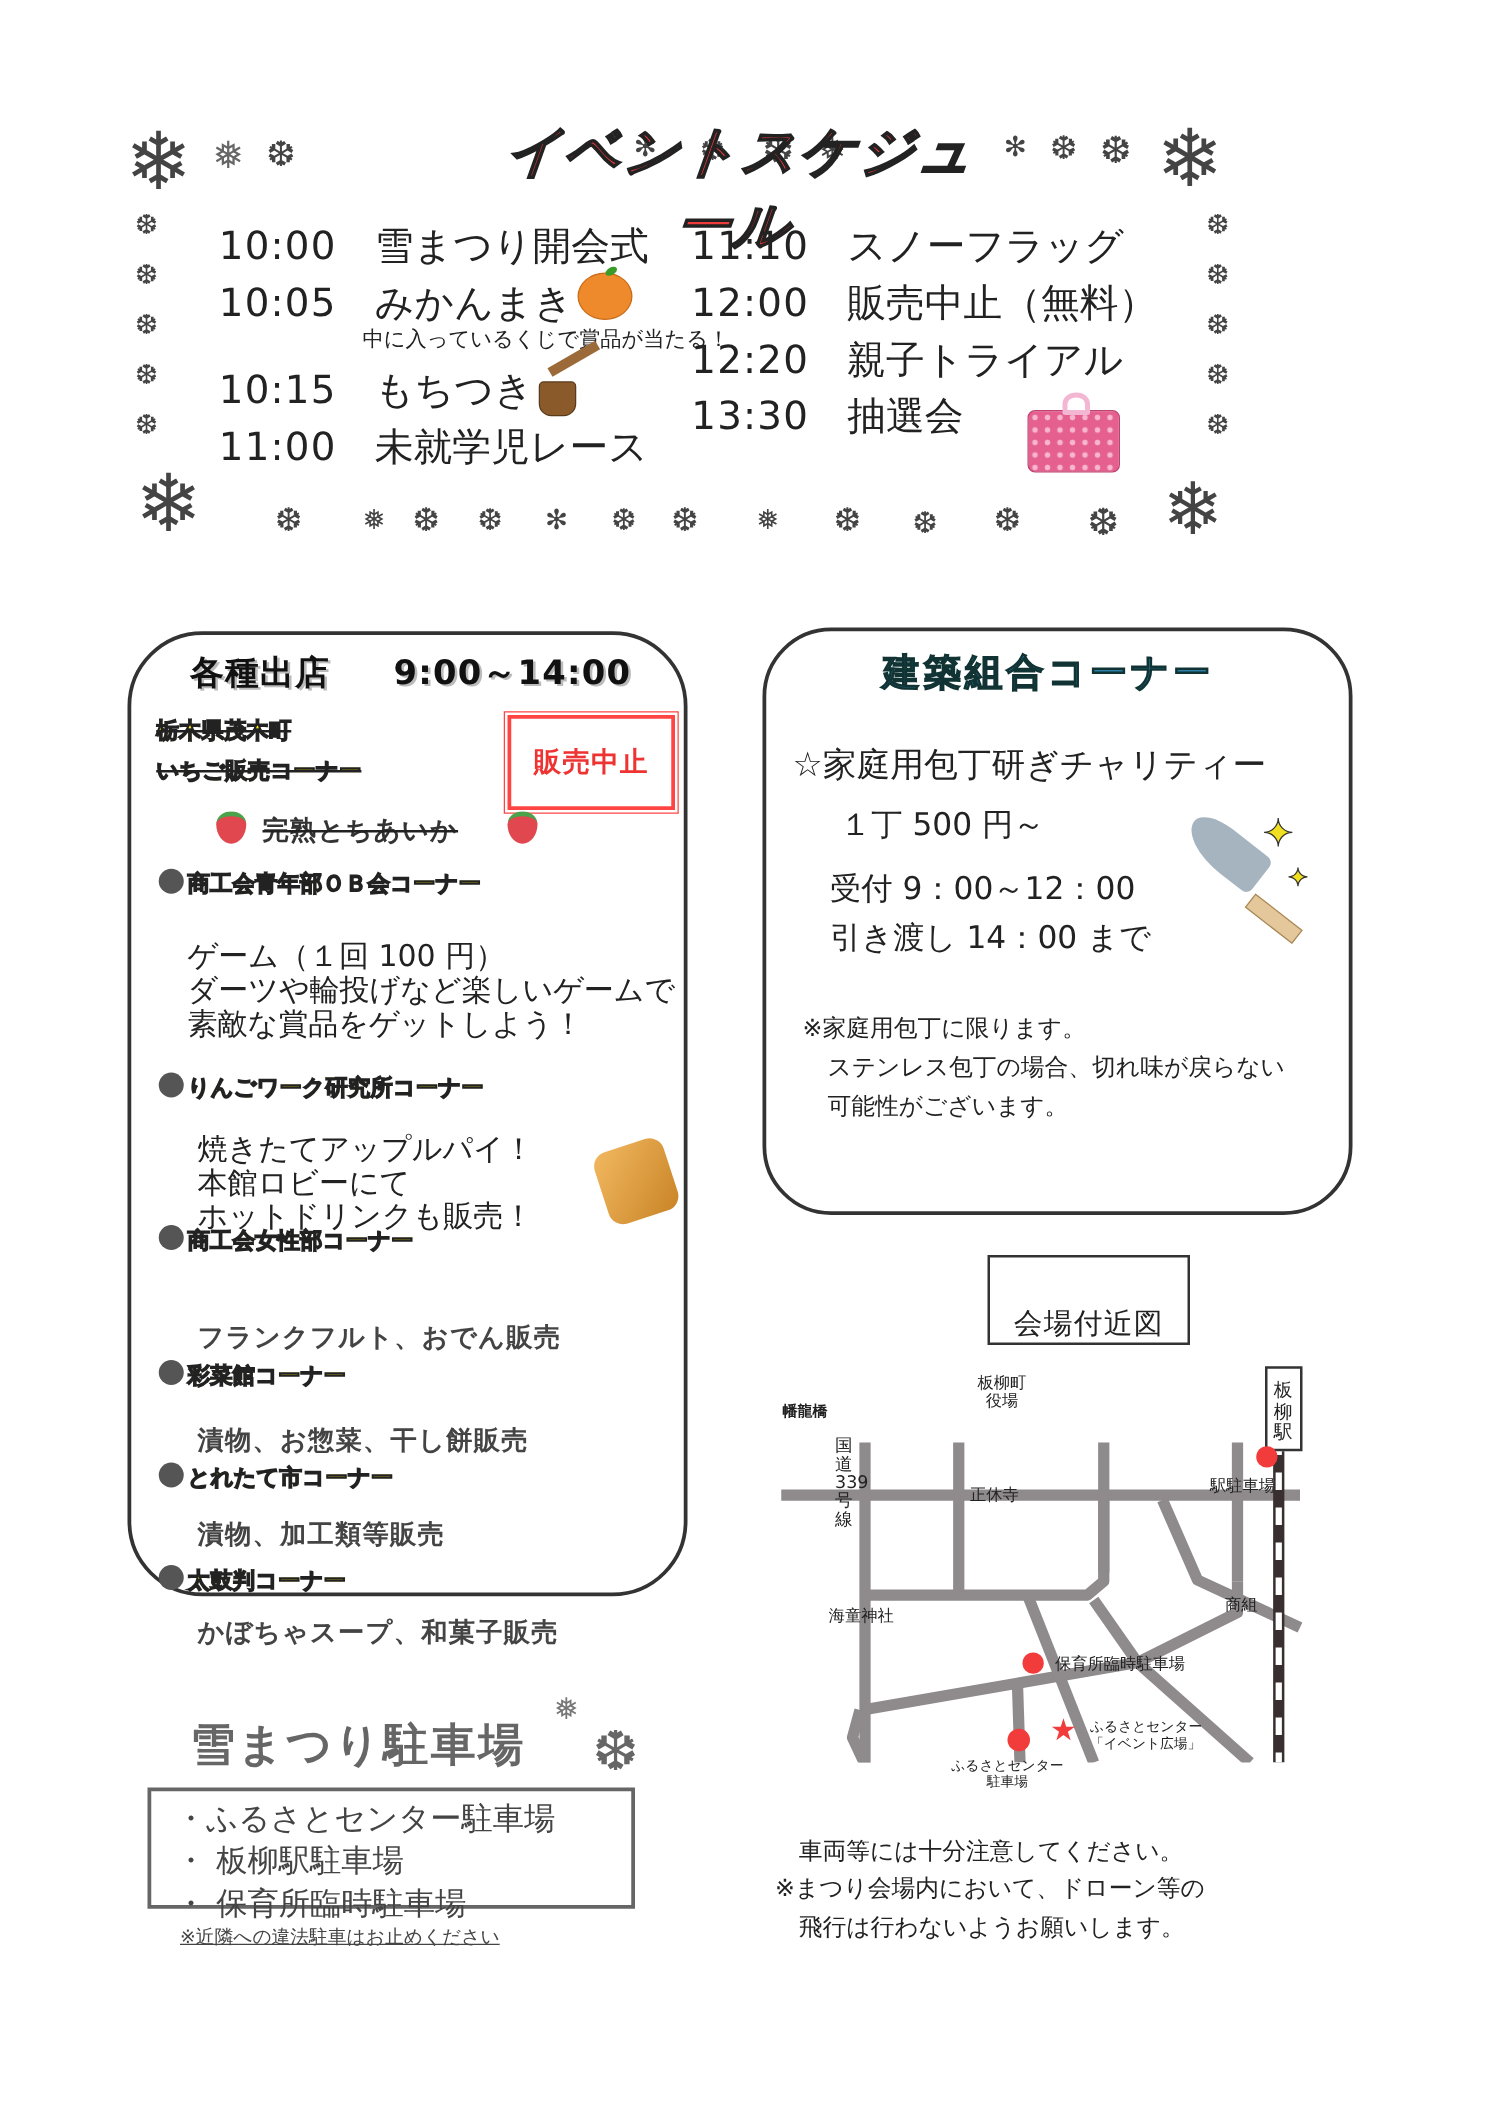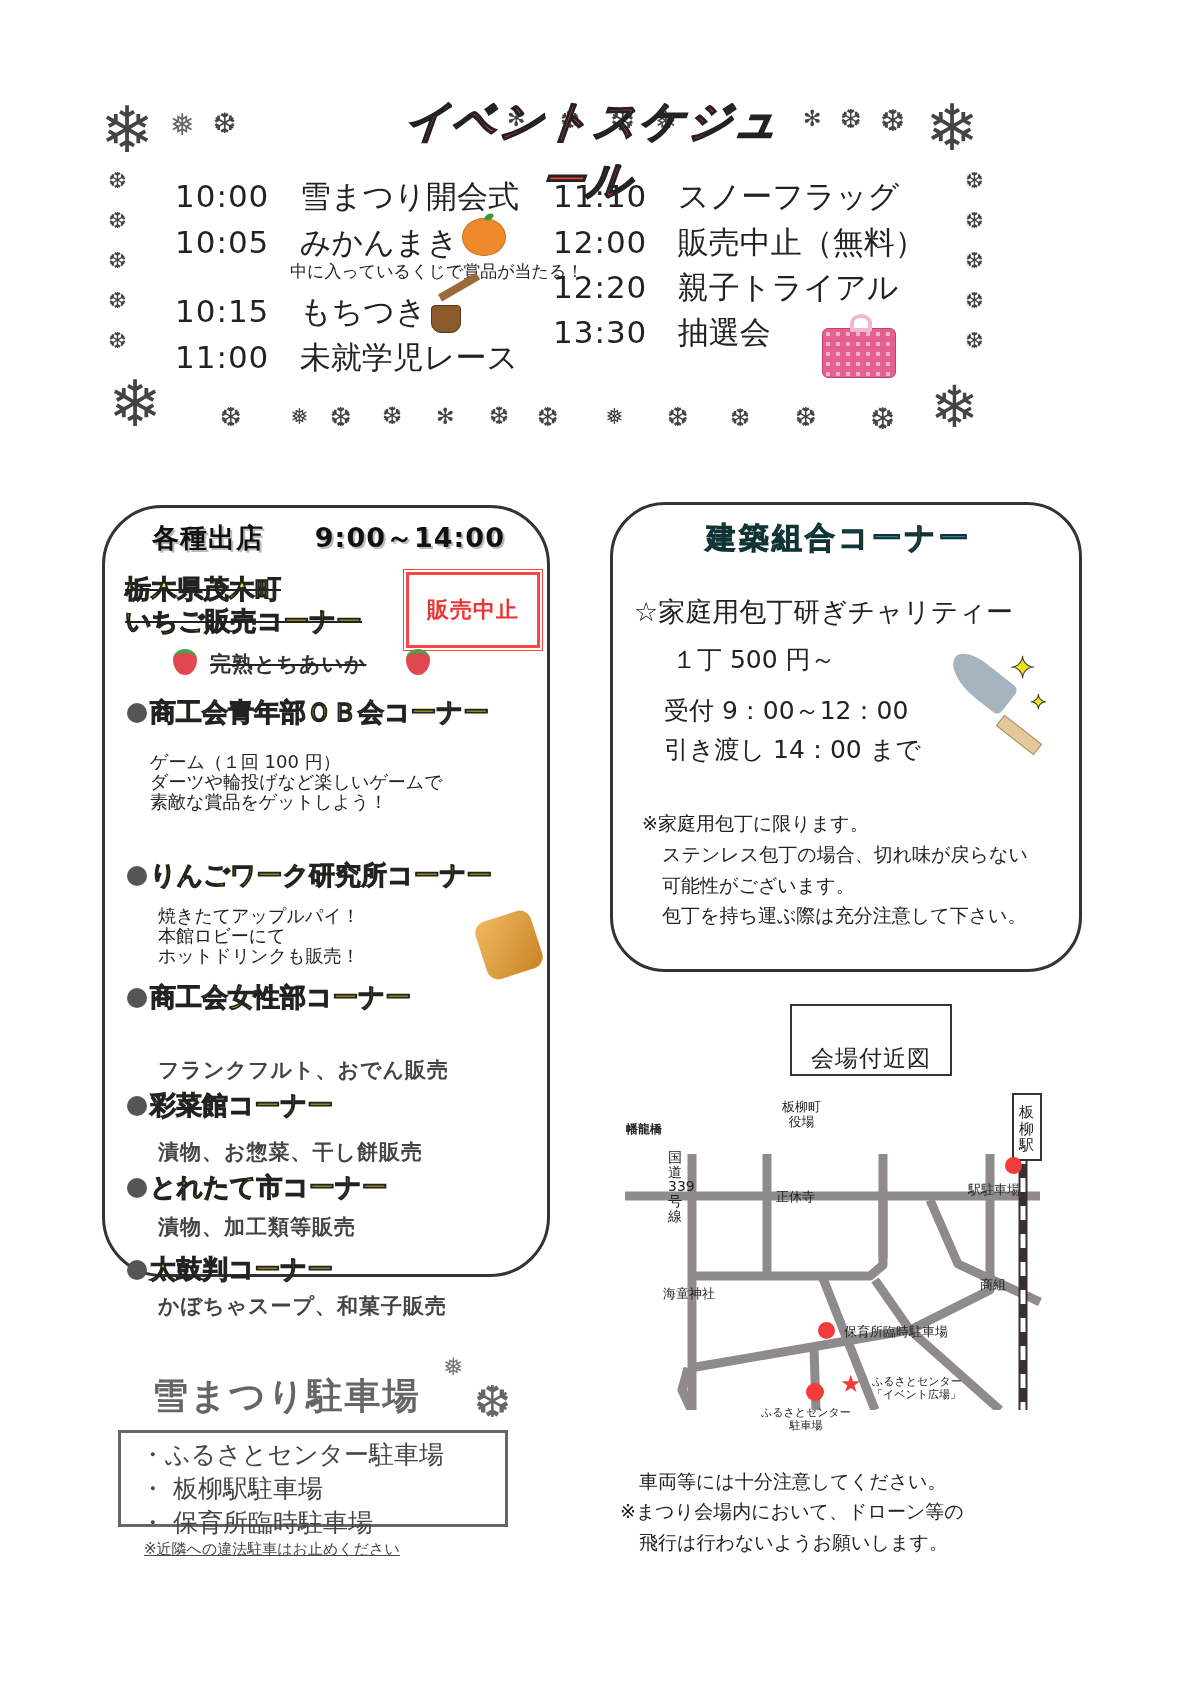--- a/index.html
+++ b/index.html
@@ -17,24 +17,24 @@
   .sched-row { position: absolute; font-size: 31px; color: #222; white-space: nowrap; }
   .sched-row .t { display: inline-block; width: 115px; letter-spacing: 1px; }
   .sched-row .e { display: inline-block; margin-left: 0; }
   .sched-note { position: absolute; font-size: 17px; color: #222; white-space: nowrap; }
 
   
   .rbox { position: absolute; border: 3px solid #333; border-radius: 55px; }
   .vendor-head { position: absolute; font-size: 27px; font-weight: bold; color: #111; letter-spacing: 1px;
     text-shadow: 2px 2px 0 #bbb; white-space: nowrap; }
   .ycorner { font-weight: bold; color: #ffef00; -webkit-text-stroke: 1px #222; white-space: nowrap; }
-  .ycorner-line { position: absolute; font-size: 26px; }
+  .ycorner-line { position: absolute; font-size: 18px; }
   .strike { text-decoration: line-through; text-decoration-color: #222; text-decoration-thickness: 2px; }
   .dot { display: inline-block; width: 20px; height: 20px; border-radius: 50%; background: #555; margin-right: 3px; vertical-align: -2px; }
-  .bodytxt { position: absolute; font-size: 18px; color: #222; white-space: nowrap; line-height: 1.12; }
+  .bodytxt { position: absolute; font-size: 24px; color: #222; white-space: nowrap; line-height: 1.12; }
   .bodybold { position: absolute; font-size: 21px; font-weight: bold; color: #444; white-space: nowrap; letter-spacing: 1px; }
   .stopbox { position: absolute; left: 406px; top: 572px; width: 134px; height: 76px;
     border: 3px solid #f44; outline: 1px solid #f44; outline-offset: 2px; display: flex; align-items: center; justify-content: center; }
   .stopbox span { color: #ee3333; font-weight: bold; font-size: 22px; letter-spacing: 1px; }
 
   .kenchiku-title { position: absolute; font-size: 30px; font-weight: bold; color: #2a7fa8; -webkit-text-stroke: 1px #133; letter-spacing: 3px; white-space: nowrap; }
   .k-main { position: absolute; font-size: 27px; color: #222; white-space: nowrap; }
   .k-sub { position: absolute; font-size: 25px; color: #222; white-space: nowrap; }
   .k-note { position: absolute; font-size: 19px; color: #222; white-space: nowrap; line-height: 1.62; }
 
@@ -203,21 +203,20 @@
   <div class="k-sub" style="left:664px;top:694px;">受付 9：00～12：00</div>
   <div class="k-sub" style="left:664px;top:733px;">引き渡し 14：00 まで</div>
   <span class="abs" style="left:946px;top:664px;width:70px;height:34px;background:#a6b4c0;border-radius:40% 6px 6px 60%;transform:rotate(38deg);"></span>
   <span class="abs" style="left:995px;top:728px;width:48px;height:14px;background:#e4c79a;border:1px solid #a88a5a;transform:rotate(38deg);"></span>
   <span class="abs" style="left:1010px;top:650px;font-size:30px;color:#f0e020;-webkit-text-stroke:1px #333;">✦</span>
   <span class="abs" style="left:1030px;top:690px;font-size:20px;color:#f0e020;-webkit-text-stroke:1px #333;">✦</span>
   <div class="k-note" style="left:642px;top:808px;">
     <div>※家庭用包丁に限ります。</div>
     <div style="padding-left:20px;">ステンレス包丁の場合、切れ味が戻らない</div>
     <div style="padding-left:20px;">可能性がございます。</div>
-    <div style="padding-left:20px;">包丁を持ち運ぶ際は充分注意して下さい。</div>
   </div>
 </section>
 
 <section>
   <div class="parking-title" style="left:152px;top:1372px;">雪まつり駐車場</div>
   <span class="flake" style="left:443px;top:1355px;font-size:24px;color:#777;">❅</span>
   <span class="flake" style="left:474px;top:1380px;font-size:44px;color:#666;">❆</span>
   <div class="parking-box"></div>
   <div class="parking-item" style="left:140px;top:1438px;">・ふるさとセンター駐車場</div>
   <div class="parking-item" style="left:140px;top:1472px;">・ 板柳駅駐車場</div>

